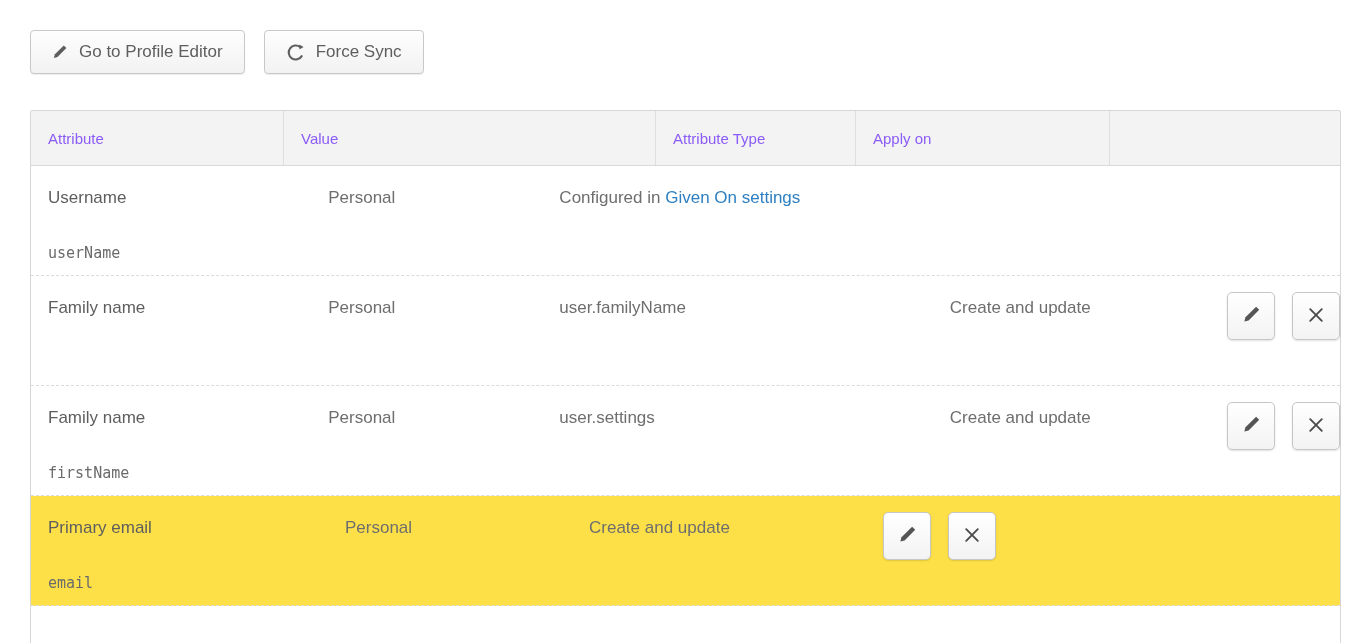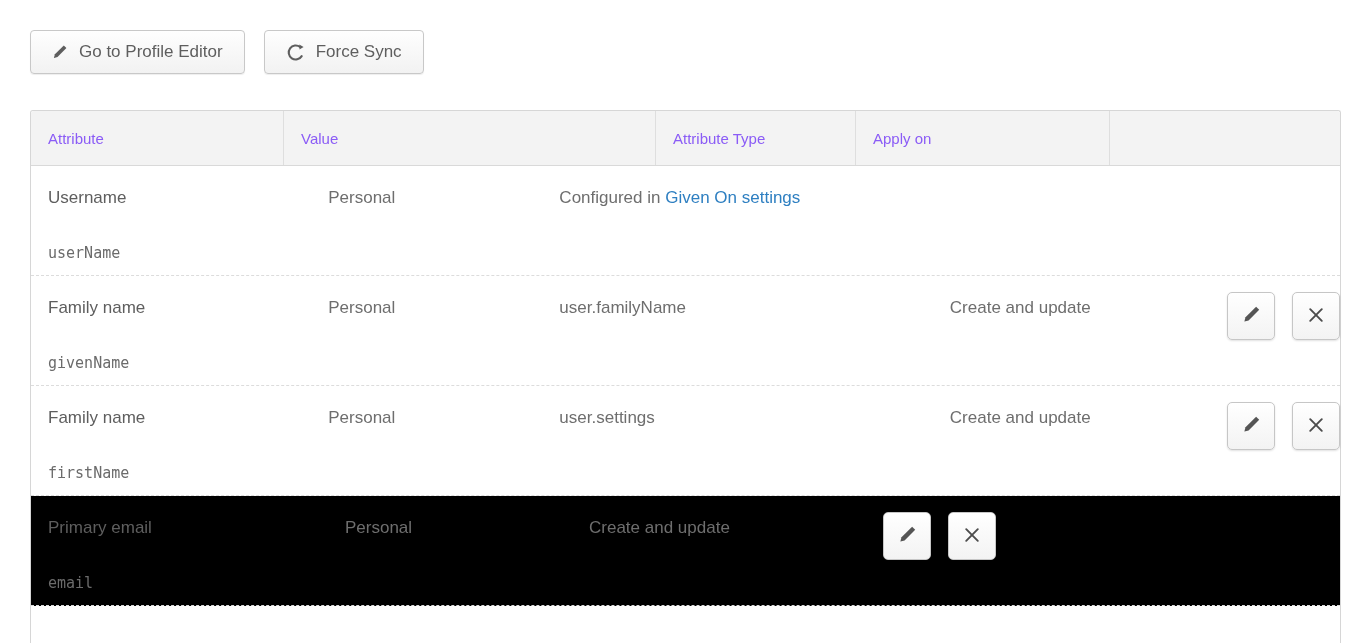--- a/index.html
+++ b/index.html
@@ -79,21 +79,21 @@
   .c5 { width: 230px; flex: 1; }
 
   .tr {
     display: flex;
     height: 110px;
     box-sizing: border-box;
     border-bottom: 1px dashed #dcdcdc;
     background: #ffffff;
     gap: 44px;
   }
-  .tr.highlighted { background: #000000; }
+  .tr.highlighted { background: #fde047; }
   .tr.empty-row { height: 37px; border-bottom: none; }
 
   .td {
     box-sizing: border-box;
     padding: 21px 8px 0 17px;
   }
   .attr-label {
     font-size: 17px;
     color: #5e5e5e;
     line-height: 21px;
@@ -199,21 +199,20 @@
           <svg width="18" height="18" viewBox="0 0 18 18">
             <path d="M3.2 3.2 L14.8 14.8 M14.8 3.2 L3.2 14.8" stroke="#4c4c4c" stroke-width="1.9" stroke-linecap="round" fill="none"></path>
           </svg>
         </span>
       </button>
     </div>
   </div>
         <div class="tr">
     <div class="td c1">
       <div class="attr-label">Family name</div>
-      <div class="attr-name">givenName</div>
     </div>
     <div class="td c2">
       <span class="cell-text">Personal</span>
     </div>
     <div class="td c3">
       <span class="cell-text">user.familyName</span>
     </div>
     <div class="td c4">
       <span class="cell-text">Create and update</span>
     </div>

